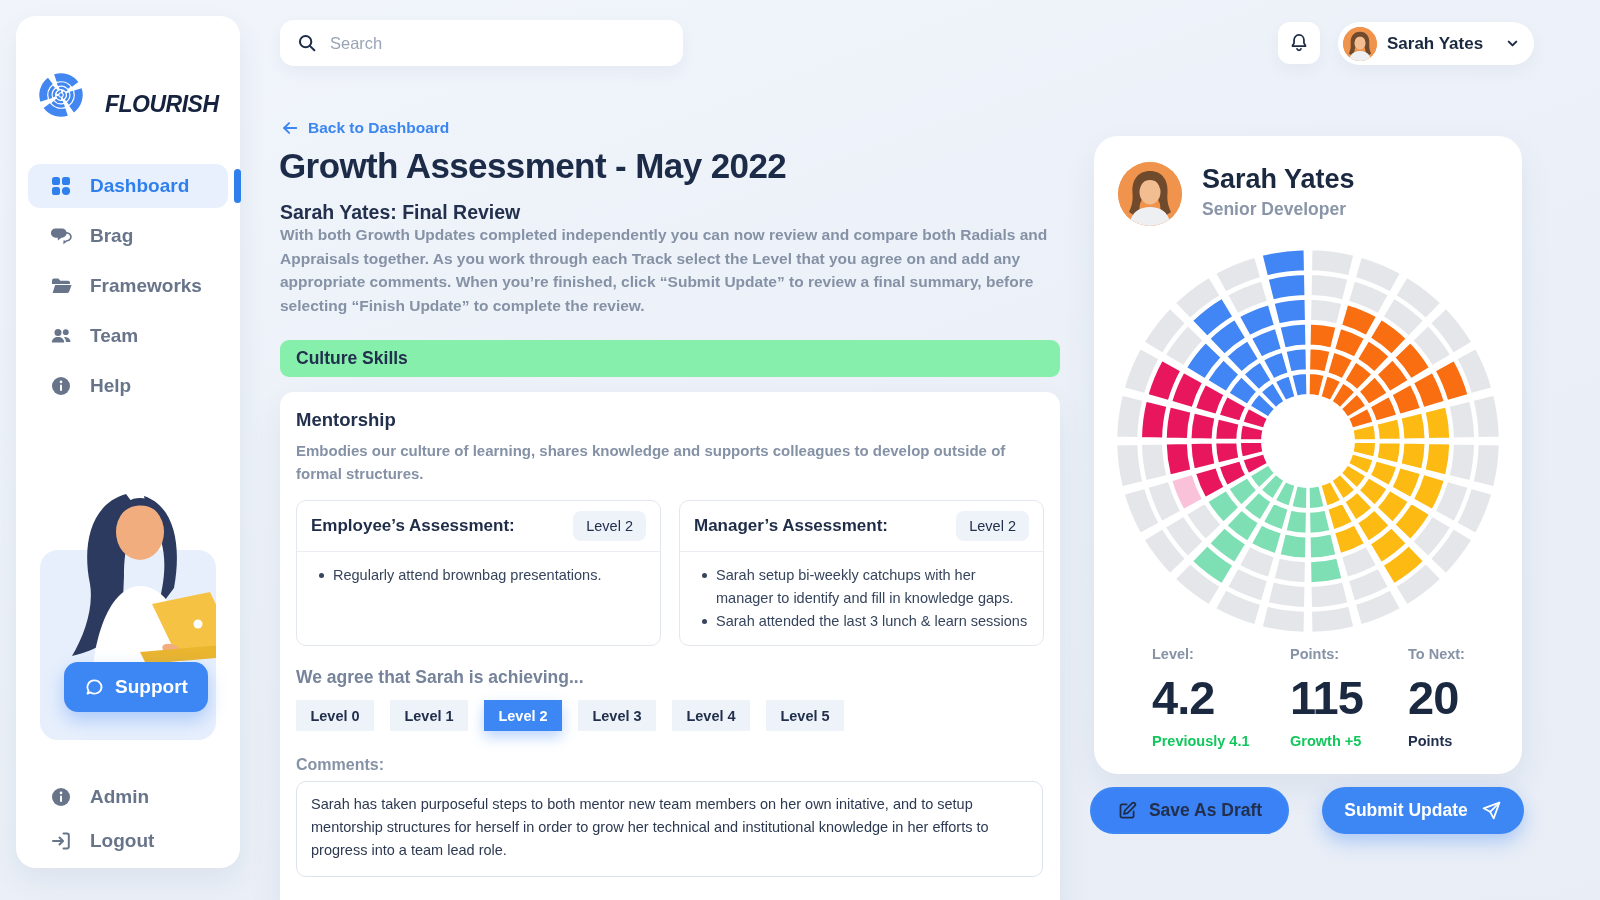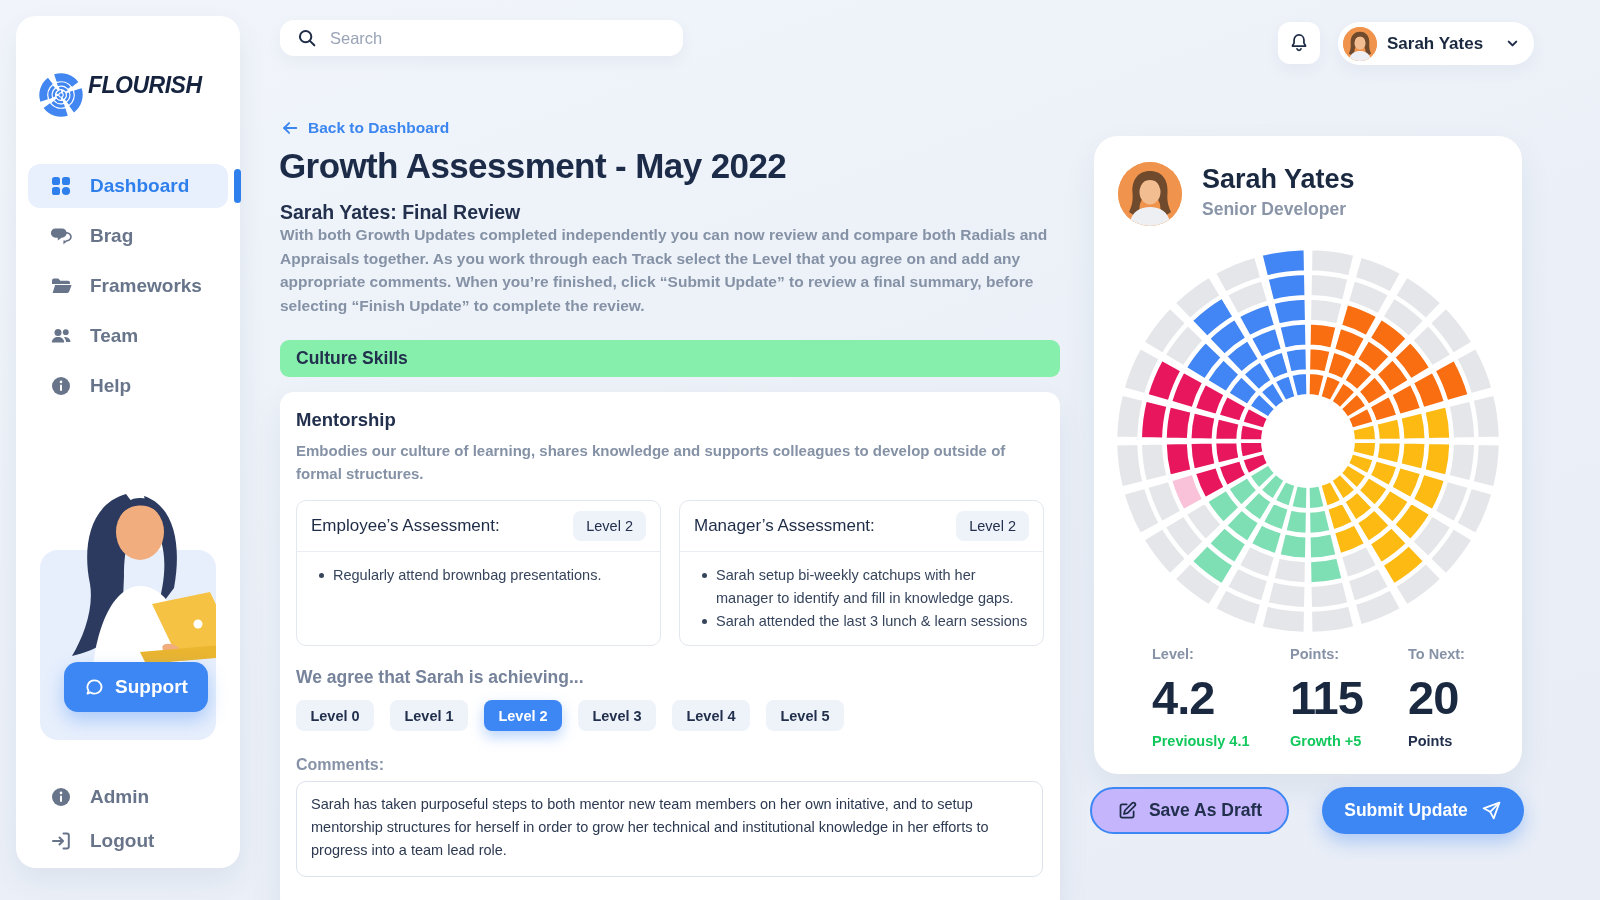--- a/index.html
+++ b/index.html
@@ -5,21 +5,21 @@
   * { margin:0; padding:0; box-sizing:border-box; }
   html,body { width:1600px; height:900px; overflow:hidden; }
   body {
     font-family:"Liberation Sans", sans-serif;
     background:linear-gradient(160deg,#f1f5fb 0%,#ebf0f8 55%,#e8edf6 100%);
     color:#1e2c47; position:relative;
   }
   
   .sidebar { position:absolute; left:16px; top:16px; width:224px; height:852px;
     background:#fff; border-radius:20px; box-shadow:0 12px 30px rgba(30,50,90,.07); }
-  .logo-row { position:absolute; left:22px; top:56px; display:flex; align-items:flex-start; gap:4px; }
+  .logo-row { position:absolute; left:22px; top:56px; display:flex; align-items:flex-end; gap:21px; }
   .logo-mark { width:46px; height:46px; }
   .logo-word { font-size:23px; font-weight:bold; font-style:italic; color:#16233e; letter-spacing:-.5px; }
   .nav { position:absolute; top:142px; left:0; right:0; }
   .nav-item { position:relative; display:flex; align-items:center; gap:18px;
     margin:6px 12px; padding:11px 14px 11px 22px; border-radius:12px;
     color:#68748a; font-size:19px; font-weight:bold; cursor:pointer; }
   .nav-item svg { width:22px; height:22px; flex:none; }
   .nav-item.active { background:#e8f0fd; color:#2f80ed; }
   .active-bar { position:absolute; right:-13px; top:5px; bottom:5px; width:7px;
     border-radius:4px; background:#2f80ed; }
@@ -27,21 +27,21 @@
     background:#e7effc; border-radius:18px; }
   .illu { position:absolute; left:24px; top:468px; width:176px; height:260px; pointer-events:none; }
   .support-btn { position:absolute; left:48px; top:646px; width:144px; height:50px;
     background:#3d87f5; border:none; border-radius:14px; color:#fff; font-family:inherit;
     font-size:19px; font-weight:bold; display:flex; align-items:center; justify-content:center;
     gap:10px; box-shadow:0 8px 18px rgba(61,135,245,.35); cursor:pointer; }
   .support-btn svg { width:21px; height:21px; }
   .side-foot { position:absolute; left:0; right:0; top:758px; }
   .side-foot .nav-item { margin:2px 12px; padding:10px 14px 10px 22px; }
   
-  .search-box { position:absolute; left:280px; top:20px; width:403px; height:36px;
+  .search-box { position:absolute; left:280px; top:20px; width:403px; height:46px;
     background:#fff; border-radius:14px; display:flex; align-items:center; gap:12px;
     padding:0 16px; box-shadow:0 6px 16px rgba(30,50,90,.05); }
   .search-box svg { width:22px; height:22px; flex:none; }
   .search-box input { border:none; outline:none; flex:1; font-family:inherit;
     font-size:16.5px; color:#1e2c47; background:transparent; }
   .search-box input::placeholder { color:#9aa4b6; }
   .bell-btn { position:absolute; left:1278px; top:22px; width:42px; height:42px;
     background:#fff; border:none; border-radius:12px; display:flex; align-items:center;
     justify-content:center; cursor:pointer; box-shadow:0 6px 16px rgba(30,50,90,.05); }
   .bell-btn svg { width:22px; height:22px; }
@@ -69,31 +69,31 @@
   .main-card { position:absolute; left:280px; top:392px; width:780px; height:520px;
     background:#fff; border-radius:14px; box-shadow:0 14px 34px rgba(27,50,90,.07);
     padding:17px 16px; }
   .m-title { font-size:18.5px; font-weight:bold; color:#22304d; }
   .m-desc { margin-top:8px; width:725px; font-size:15px; line-height:23px;
     font-weight:bold; color:#8592a6; }
   .assess-row { display:flex; gap:18px; margin-top:15px; }
   .assess-box { width:365px; border:1.5px solid #e3e7ee; border-radius:10px; background:#fff; }
   .assess-head { display:flex; align-items:center; justify-content:space-between;
     padding:10px 14px; border-bottom:1.5px solid #eaedf3; }
-  .assess-head h3 { font-size:17px; font-weight:normal; color:#1e2c47; }
+  .assess-head h3 { font-size:17px; font-weight:bold; color:#1e2c47; }
   .level-chip { background:#eef2f9; border-radius:8px; padding:7px 13px; font-size:14.5px;
     color:#22304d; }
   .assess-box ul { list-style:none; padding:12px 14px 12px 20px; }
   .assess-box li { position:relative; padding-left:16px; font-size:14.5px; line-height:23px;
     color:#36445c; }
   .assess-box li::before { content:""; position:absolute; left:2px; top:9px; width:5px;
     height:5px; border-radius:50%; background:#36445c; }
   .agree-heading { margin-top:21px; font-size:17.5px; font-weight:bold; color:#76839a; }
   .levels-row { display:flex; gap:16px; margin-top:12px; }
-  .level-btn { width:78px; height:31px; border:none; border-radius:8px; background:#eef2f9;
+  .level-btn { width:78px; height:31px; border:none; border-radius:0; background:#eef2f9;
     color:#22304d; font-family:inherit; font-size:14.5px; font-weight:bold; cursor:pointer; }
   .level-btn.selected { background:#3d87f5; color:#fff; box-shadow:0 6px 14px rgba(61,135,245,.35); }
   .comments-label { margin-top:25px; font-size:16px; font-weight:bold; color:#8692a6; }
   .comments-box { display:block; margin-top:7px; width:747px; height:96px;
     border:1.5px solid #dde3ec; border-radius:10px; padding:11px 14px; resize:none;
     font-family:inherit; font-size:14.5px; line-height:23px; color:#2c3950; outline:none; }
   
   .profile-panel { position:absolute; left:1094px; top:136px; width:428px; height:638px;
     background:#fff; border-radius:24px; box-shadow:0 14px 34px rgba(27,50,90,.07); }
   .profile-head { position:absolute; left:24px; top:26px; display:flex; gap:20px; }
@@ -104,21 +104,21 @@
   .stat { position:absolute; top:510px; }
   .stat-label { font-size:14.5px; font-weight:bold; color:#8692a6; }
   .stat-value { font-size:47px; font-weight:bold; color:#1b2940; margin-top:8px;
     letter-spacing:-1px; }
   .stat-sub { font-size:14.5px; font-weight:bold; margin-top:8px; }
   .stat-sub.green { color:#12c85c; }
   .stat-sub.navy { color:#22304d; }
   .stat-1 { left:58px; } .stat-2 { left:196px; } .stat-3 { left:314px; }
   
   .draft-btn { position:absolute; left:1090px; top:787px; width:199px; height:47px;
-    background:#c4b5fd; border:2px solid #3d87f5; border-radius:24px; display:flex;
+    background:#3b82f6; border:2px solid #3d87f5; border-radius:24px; display:flex;
     align-items:center; justify-content:center; gap:11px; font-family:inherit;
     font-size:17.5px; font-weight:bold; color:#22304d; cursor:pointer; }
   .draft-btn svg { width:21px; height:21px; }
   .submit-btn { position:absolute; left:1322px; top:787px; width:202px; height:47px;
     background:#3d87f5; border:none; border-radius:24px; display:flex; align-items:center;
     justify-content:center; gap:13px; font-family:inherit; font-size:17.5px; font-weight:bold;
     color:#fff; cursor:pointer; box-shadow:0 8px 18px rgba(61,135,245,.35); }
   .submit-btn svg { width:21px; height:21px; }
 </style>
 </head>

